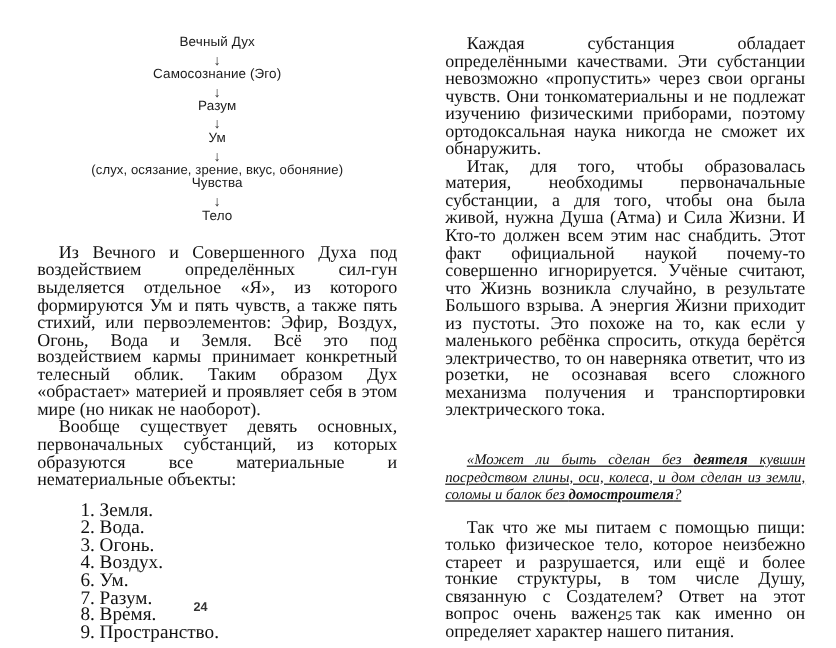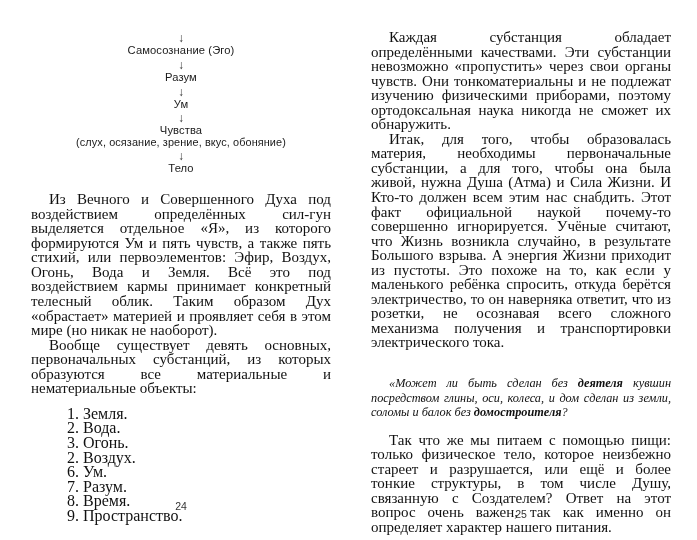--- a/index.html
+++ b/index.html
@@ -84,20 +84,21 @@
   .quote {
     margin: 13px 0 0 0;
     font-style: italic;
     font-size: 12.3px;
     line-height: 14.5px;
     text-align: justify;
   }
   .quote p {
     margin: 0;
     text-indent: 18px;
+    text-decoration: underline;
   }
   .quote b { font-weight: bold; font-style: italic; }
   .cite {
     margin: 0;
     font-style: italic;
     font-size: 12.3px;
     line-height: 14.5px;
     text-indent: 18px;
   }
   .gap-md { height: 9px; }
@@ -105,53 +106,54 @@
 
   
   .folio {
     position: absolute;
     width: 300px;
     text-align: center;
     font-family: "Liberation Sans", sans-serif;
     font-size: 10.5px;
     color: #333;
   }
-  .page-left  .folio { left: 31px; top: 500px; }
+  .page-left  .folio { left: 17px; top: 500px; font-weight: bold; }
   .page-right .folio { left: 22px; top: 508px; }
 </style>
 </head>
 <body>
 
 <div class="page page-left">
   <div class="column">
 
     <div class="diagram">
+      <div class="node">Вечный Дух</div>
       <div class="arrow">↓</div>
       <div class="node">Самосознание (Эго)</div>
       <div class="arrow">↓</div>
       <div class="node">Разум</div>
       <div class="arrow">↓</div>
       <div class="node">Ум</div>
       <div class="arrow">↓</div>
+      <div class="node senses">(слух, осязание, зрение, вкус, обоняние)</div>
       <div class="node">Чувства</div>
-      <div class="node senses">(слух, осязание, зрение, вкус, обоняние)</div>
       <div class="arrow">↓</div>
       <div class="node">Тело</div>
     </div>
 
     <div class="gap-md"></div>
 
     <p class="body">Из Вечного и Совершенного Духа под воздействием определённых сил-гун выделяется отдельное «Я», из которого формируются Ум и пять чувств, а также пять стихий, или первоэлементов: Эфир, Воздух, Огонь, Вода и Земля. Всё это под воздействием кармы принимает конкретный телесный облик. Таким образом Дух «обрастает» материей и проявляет себя в этом мире (но никак не наоборот).</p>
     <p class="body cont">Вообще существует девять основных, первоначальных субстанций, из которых образуются все материальные и нематериальные объекты:</p>
 
     <ol class="subst">
       <li>1. Земля.</li>
       <li>2. Вода.</li>
       <li>3. Огонь.</li>
-      <li>2. Воздух.</li>
+      <li>4. Воздух.</li>
       <li>6. Ум.</li>
       <li>7. Разум.</li>
       <li>8. Время.</li>
       <li>9. Пространство.</li>
     </ol>
   </div>
 
   <div class="folio">24</div>
 </div>
 

